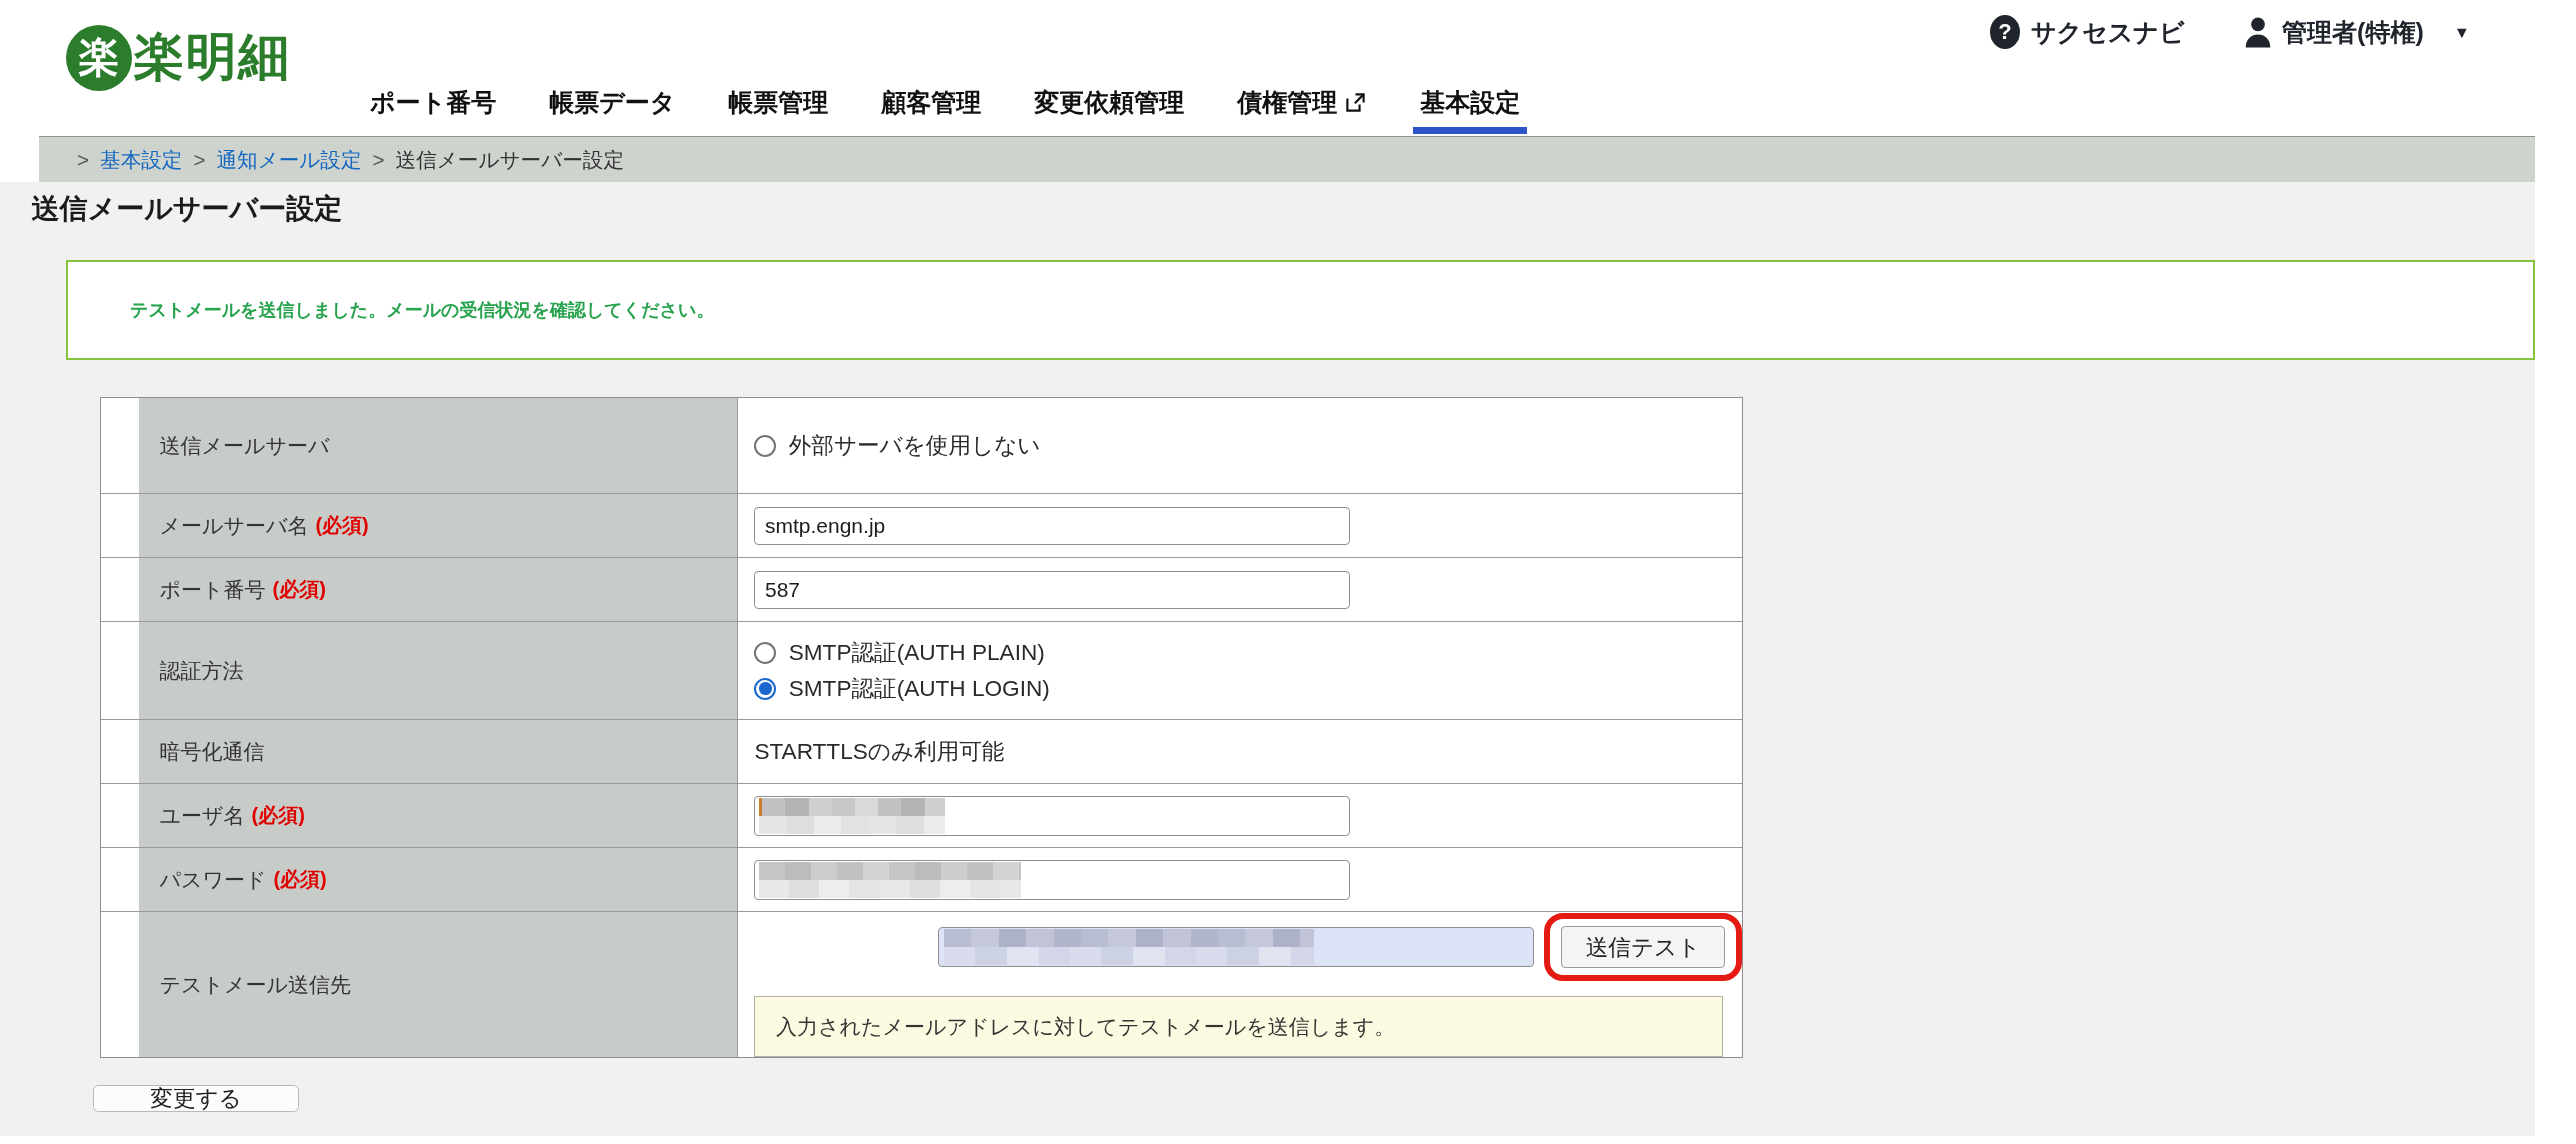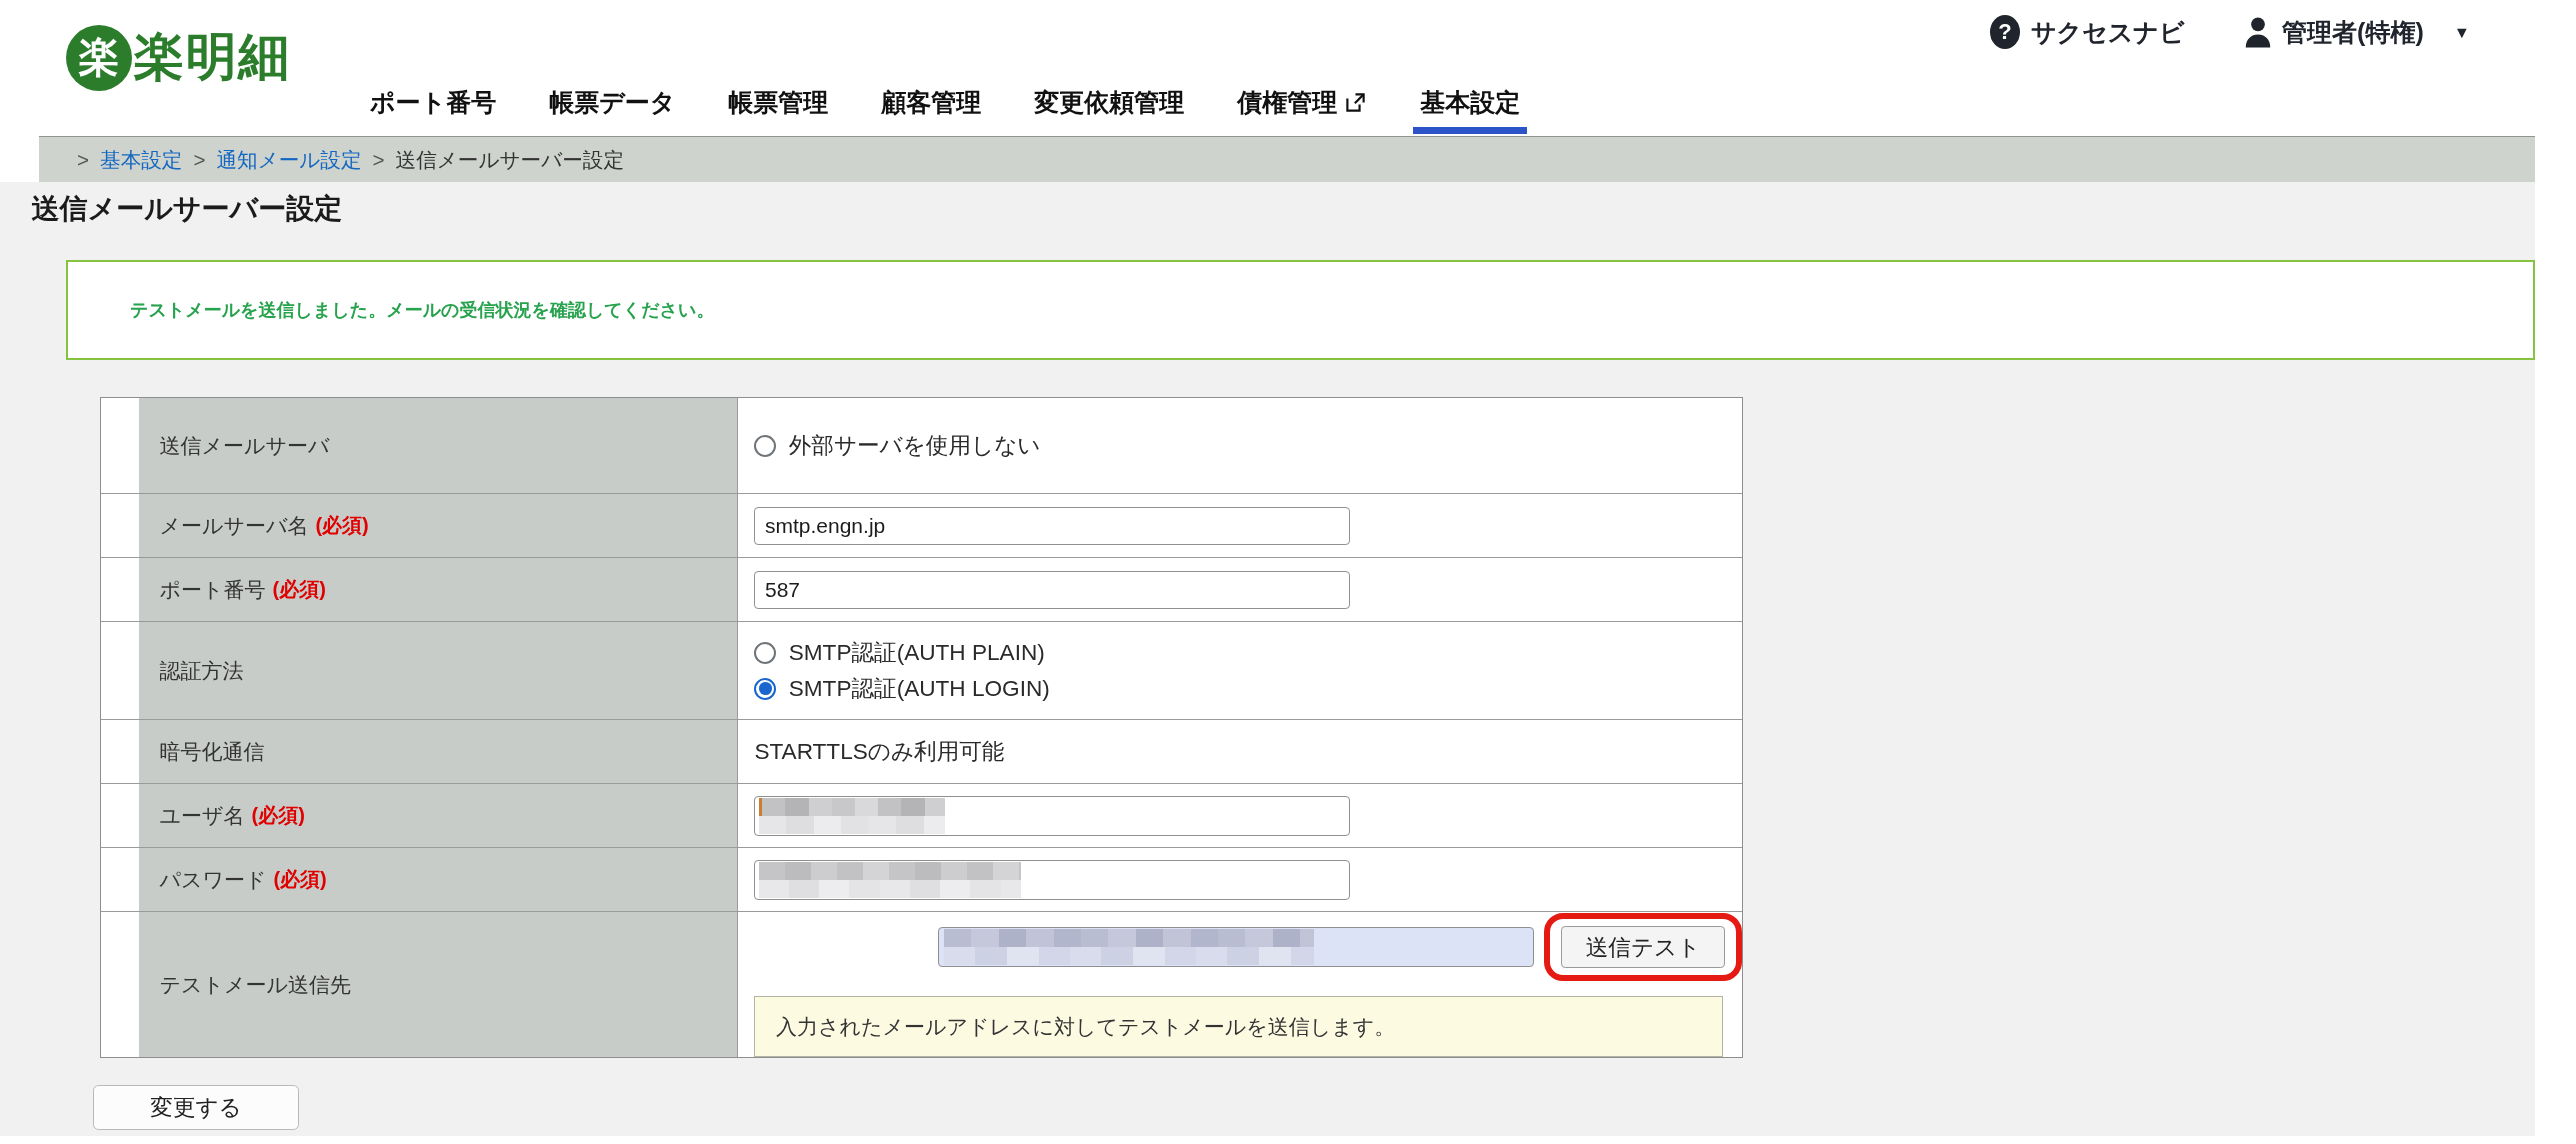--- a/index.html
+++ b/index.html
@@ -88,21 +88,21 @@
 
   .testmail-line { display:flex; align-items:center; margin-top:1.4px;justify-content:flex-end; }
   .red-ring { border:6.2px solid #e51a12; border-radius:19px; padding:6.9px 11px; margin-left:9.6px;
     display:inline-flex; background:transparent; }
   .btn-test { width:164px; height:42px; background:#f4f4f4; border:1.4px solid #9a9a9a; border-radius:4.1px;
     font-size:22.6px; color:#222222; display:flex; align-items:center; justify-content:center; cursor:pointer;
     font-family:"Liberation Sans","DejaVu Sans",sans-serif; }
   .note { margin-top:15px; width:969px; height:61px; background:#fcfbe2; border:0.7px solid #b3b3a6;
     display:flex; align-items:center; padding-left:20.6px; font-size:21px; color:#333333; }
 
-  .btn-submit { position:absolute; left:93px; top:903px; width:206px; height:45px;
+  .btn-submit { position:absolute; left:93px; top:903px; width:206px; height:27px;
     background:#fcfcfc; border:1.4px solid #b8b8b8; border-radius:5.5px; font-size:22.6px; color:#222222;
     display:flex; align-items:center; justify-content:center; cursor:pointer; }
 </style>
 </head>
 <body>
 
 <div id="app">
 
   <div class="header">
     <div class="logo">

